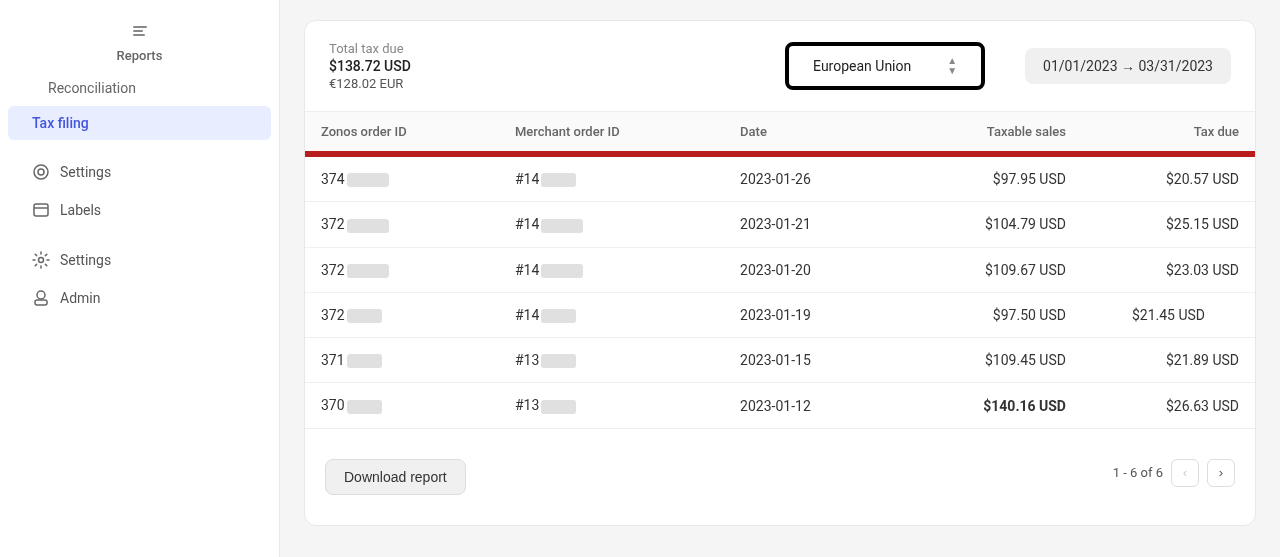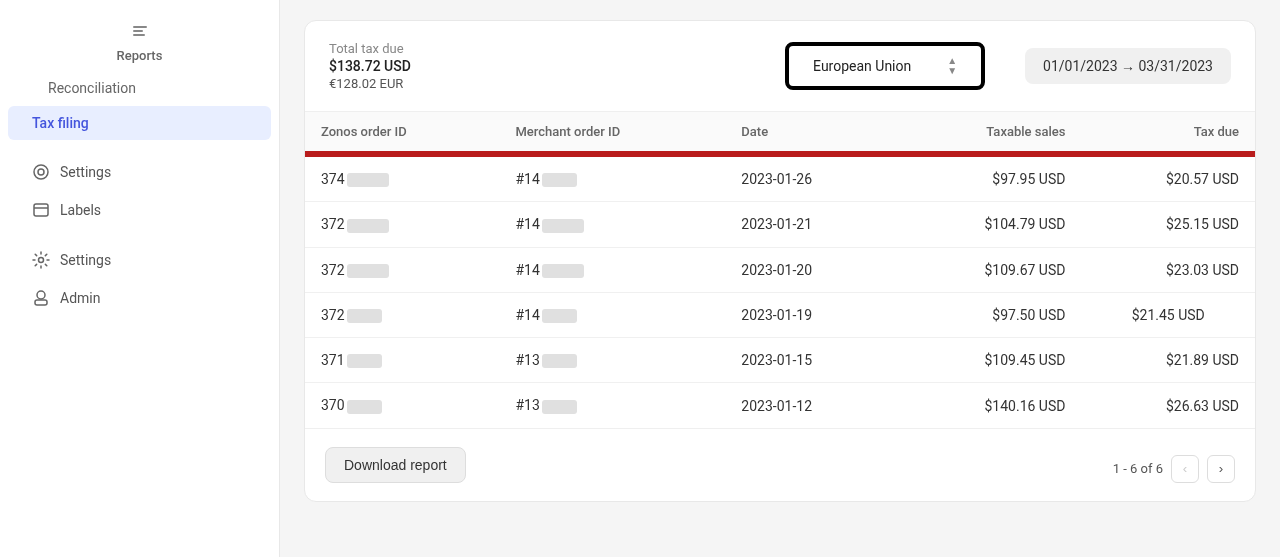--- a/index.html
+++ b/index.html
@@ -197,23 +197,23 @@
       color: transparent;
       user-select: none;
       font-size: 13px;
       height: 14px;
       vertical-align: middle;
     }
 
     
     .table-footer {
       display: flex;
-      align-items: flex-end;
+      align-items: flex-start;
       justify-content: space-between;
-      padding: 18px 20px;
+      padding: 30px 20px;
       border-top: 1px solid #efefef;
     }
     .download-btn {
       padding: 9px 18px;
       background: #f0f0f0;
       border: 1px solid #ddd;
       border-radius: 8px;
       cursor: pointer;
       font-size: 14px;
       color: #333;
@@ -374,21 +374,21 @@
               <td>371<span class="blurred" style="width:35px; margin-left:2px;">■■■■■</span></td>
               <td>#13<span class="blurred" style="width:35px; margin-left:2px;">■■■■■</span></td>
               <td>2023-01-15</td>
               <td style="text-align: right;">$109.45 USD</td>
               <td style="text-align: right;">$21.89 USD</td>
             </tr>
             <tr>
               <td>370<span class="blurred" style="width:35px; margin-left:2px;">■■■■■</span></td>
               <td>#13<span class="blurred" style="width:35px; margin-left:2px;">■■■■■</span></td>
               <td>2023-01-12</td>
-              <td style="text-align: right;">$140.16 USD</td>
+              <td style="text-align: right; font-weight: bold;">$140.16 USD</td>
               <td style="text-align: right;">$26.63 USD</td>
             </tr>
           </tbody>
       </table>
     </div>
 
     <div class="table-footer">
       <button class="download-btn">Download report</button>
       <div class="pagination">
         <span>1 - 6 of 6</span>

